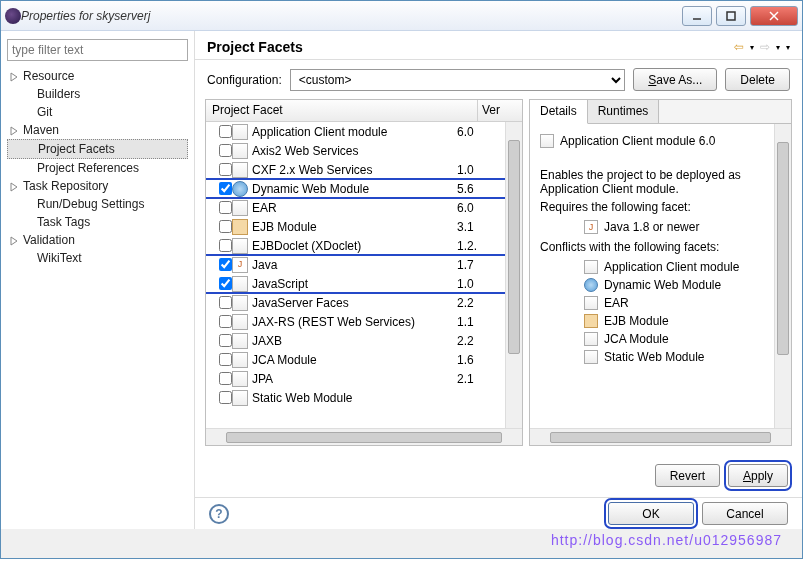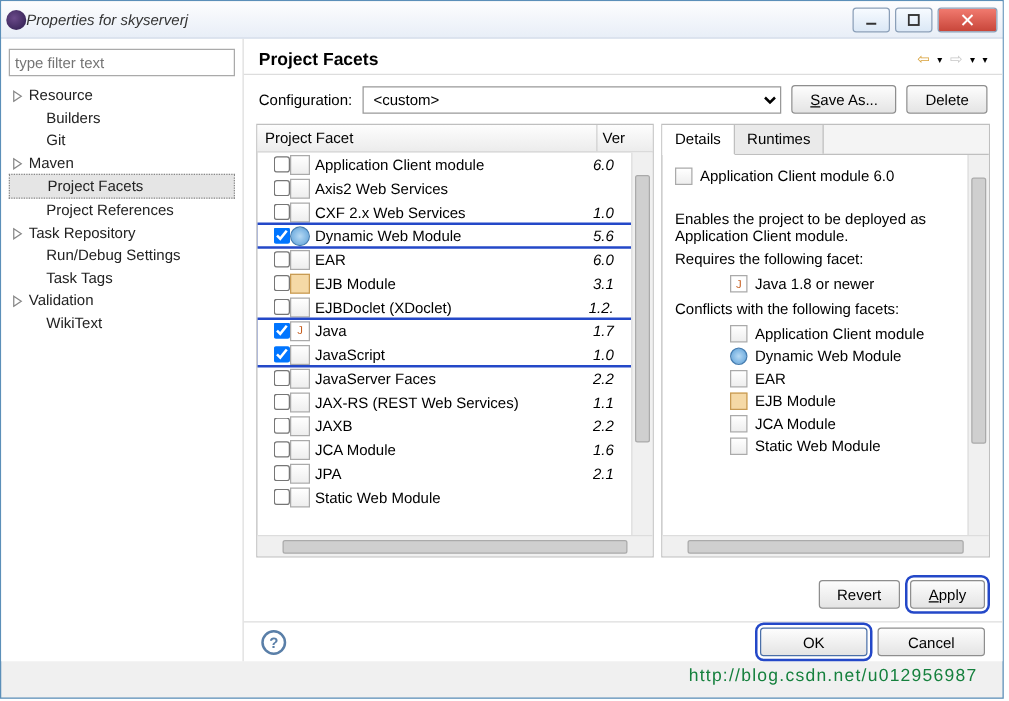--- a/index.html
+++ b/index.html
@@ -35,21 +35,21 @@
 .facet-table-wrap { width: 318px; border:1px solid #bfbfbf; position:relative; display:flex; flex-direction:column; }
 .facet-table-head { display:flex; background:linear-gradient(#fdfdfd,#ececec); border-bottom:1px solid #d0d0d0; height:22px; }
 .facet-table-head .col1 { flex:1; padding:3px 6px; border-right:1px solid #d0d0d0; }
 .facet-table-head .col2 { width:44px; padding:3px 4px; }
 .facet-rows { flex:1; overflow:hidden; }
 .facet-row { display:flex; align-items:center; height:19px; padding:0 4px; }
 .facet-row .cb-wrap { width:18px; display:flex; justify-content:center; padding-left:12px; }
 .facet-row input[type=checkbox] { width:13px; height:13px; }
 .facet-row .ficon { width:16px; height:16px; margin:0 4px; flex-shrink:0; }
 .facet-row .label { flex:1; white-space:nowrap; overflow:hidden; }
-.facet-row .ver { width:44px; text-align:right; padding-right:10px;font-style:italic; }
+.facet-row .ver { width:44px; text-align:left; padding-right:10px; }
 .highlight-box { border: 2px solid #2448c8; position:absolute; pointer-events:none; }
 .details-wrap { flex:1; border:1px solid #bfbfbf; display:flex; flex-direction:column; min-width:0; }
 .tabs { display:flex; background:#f4f4f4; height:24px; border-bottom:1px solid #bfbfbf; }
 .tab { padding:4px 10px; border-right:1px solid #bfbfbf; background:#eaeaea; }
 .tab.active { background:#fff; border-bottom:1px solid #fff; margin-bottom:-1px; }
 .details-body { padding:8px 10px; flex:1; overflow:hidden; }
 .details-body h3 { font-size:13px; font-weight:normal; margin:2px 0 20px; display:flex; align-items:center; gap:6px; }
 .details-body p { margin:4px 0; }
 .conflict-list { margin:4px 0 0 4px; }
 .conflict-list li { list-style:none; padding:2px 0; display:flex; align-items:center; gap:6px; }
@@ -58,21 +58,21 @@
 .scrollbar-h { height:17px; background:#f0f0f0; border-top:1px solid #ddd; display:flex; align-items:center; }
 .scrollbar-h .thumb { height:11px; background:#cfcfcf; border:1px solid #aaa; border-radius:2px; margin-left:20px; flex:1; margin-right:20px; }
 .button-row { display:flex; justify-content:flex-end; gap:8px; padding:10px 14px; }
 .footer { height:32px; border-top:1px solid #ddd; display:flex; align-items:center; justify-content:space-between; padding:0 14px; }
 .help-icon { width:20px; height:20px; border:2px solid #5a7fa8; border-radius:50%; display:flex; align-items:center; justify-content:center; color:#5a7fa8; font-weight:bold; }
 .small-icon { display:inline-block; width:14px; height:14px; border:1px solid #888; background:#fff; }
 .doc-icon { background:linear-gradient(#fff,#eee); border:1px solid #aaa; }
 .jar-icon { background:#f5d9a6; border:1px solid #c89b54; }
 .globe-icon { background:radial-gradient(#b6d9f4,#5a9fd8); border-radius:50%; border:1px solid #467db0; }
 .java-icon { background:#fff; border:1px solid #aaa; color:#c65d1e; font-size:9px; text-align:center; line-height:12px; }
-.watermark { position:absolute; bottom:10px; right:20px; color:#15803d; font-size:14px; letter-spacing:1px; pointer-events:none; }
+.watermark { position:absolute; bottom:10px; right:20px; color:#8b5cf6; font-size:14px; letter-spacing:1px; pointer-events:none; }
 </style>
 </head>
 <body>
 
 <div class="window">
   <div class="titlebar">
     <span class="eclipse-icon"></span>
     <span class="title">Properties for skyserverj</span>
     <div class="win-btn">
         <svg viewBox="0 0 10 10">

